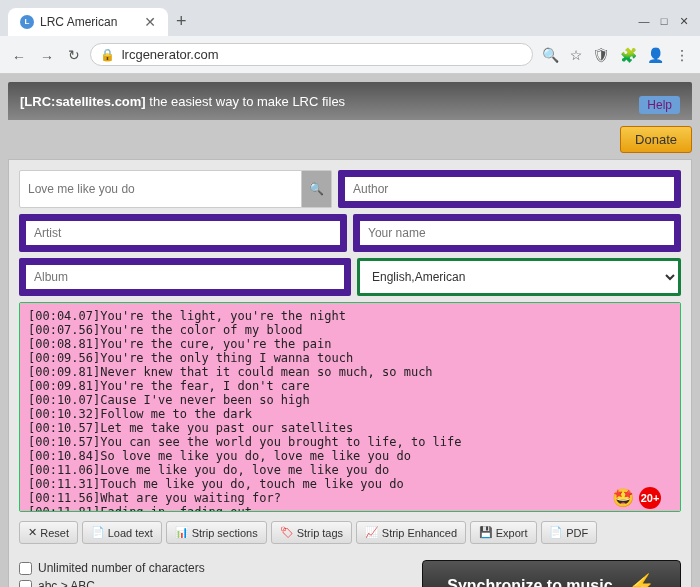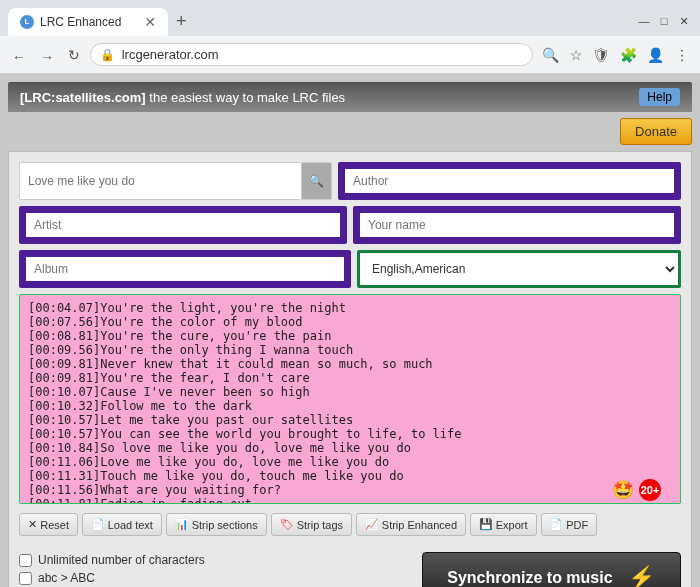--- a/index.html
+++ b/index.html
@@ -146,26 +146,27 @@
       background: linear-gradient(to bottom, #555, #888);
       display: flex;
       align-items: center;
       justify-content: space-between;
       padding: 6px 12px;
       border-radius: 2px 2px 0 0;
     }
 
     .help-btn {
       background: #6a9fd8;
-      color: #000000;
+      color: #701a75;
       border: none;
       border-radius: 3px;
       padding: 2px 8px;
       font-size: 12px;
       cursor: pointer;
+      margin-top: 8px;
     }
 
     .donate-area {
       display: flex;
       justify-content: flex-end;
       padding: 6px 0;
     }
 
     .donate-btn {
       background: linear-gradient(to bottom, #f7c948, #e8a010);
@@ -349,21 +350,21 @@
   </style>
 </head>
 <body>
 
 <div>
 
   <div class="title-bar">
     <div class="tab-bar">
       <div class="tab-active">
         <div class="tab-icon">L</div>
-        <span>LRC Enhanced</span>
+        <span>LRC American</span>
         <span class="tab-close">✕</span>
       </div>
       <button class="new-tab-btn">+</button>
     </div>
     <div class="window-controls">
       <button class="win-btn">—</button>
       <button class="win-btn">□</button>
       <button class="win-btn">✕</button>
     </div>
   </div>

